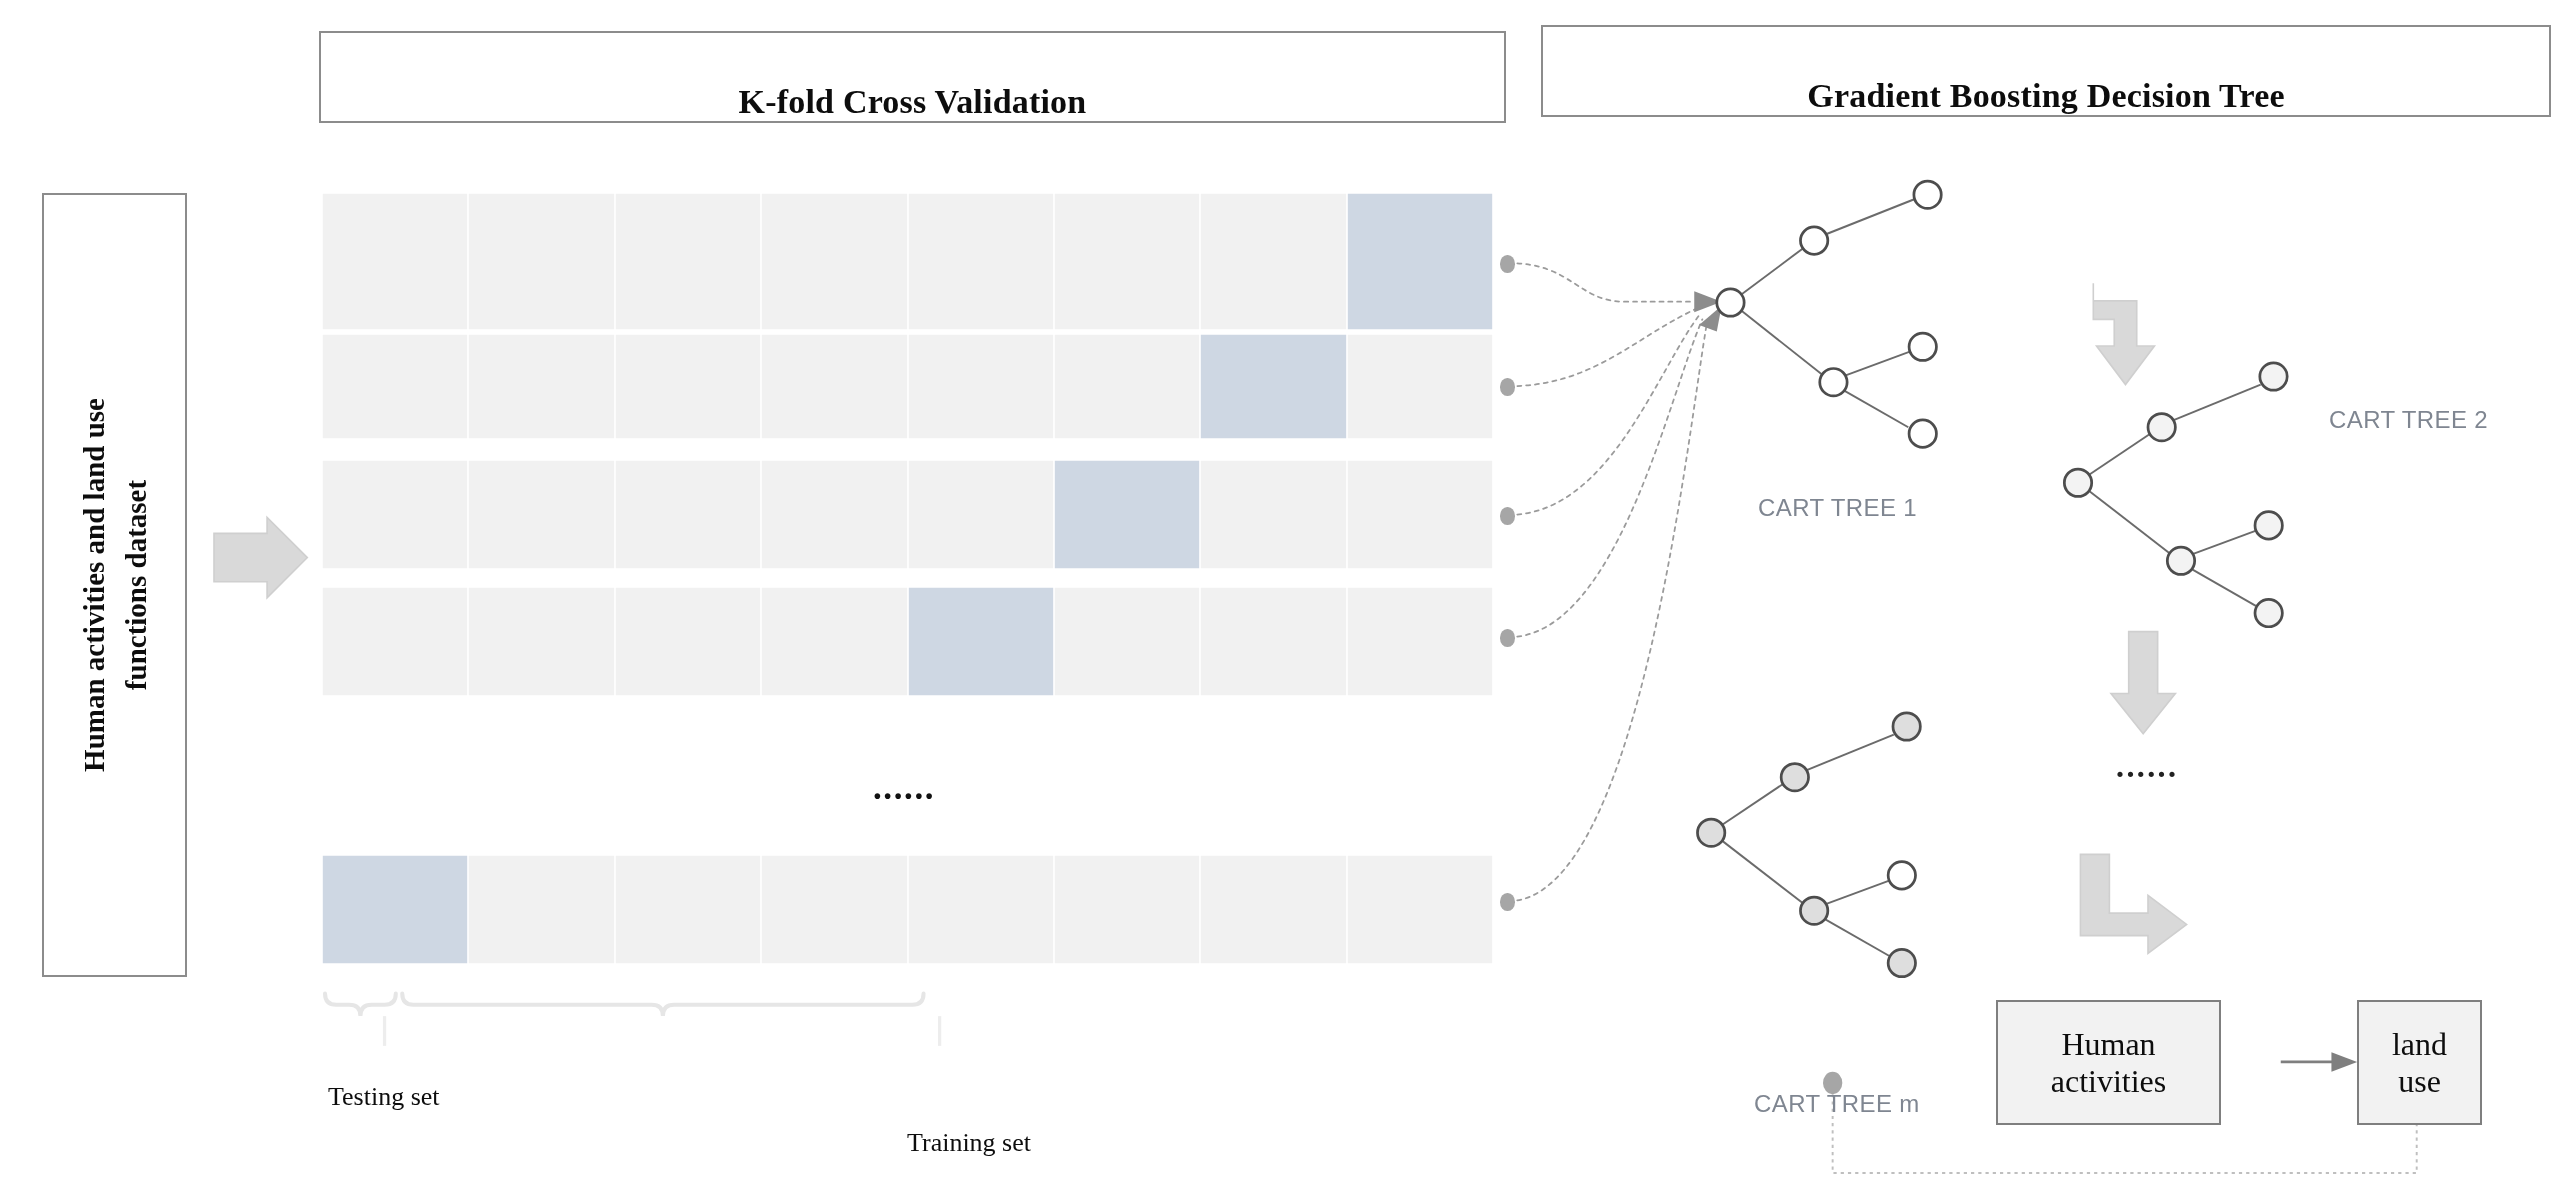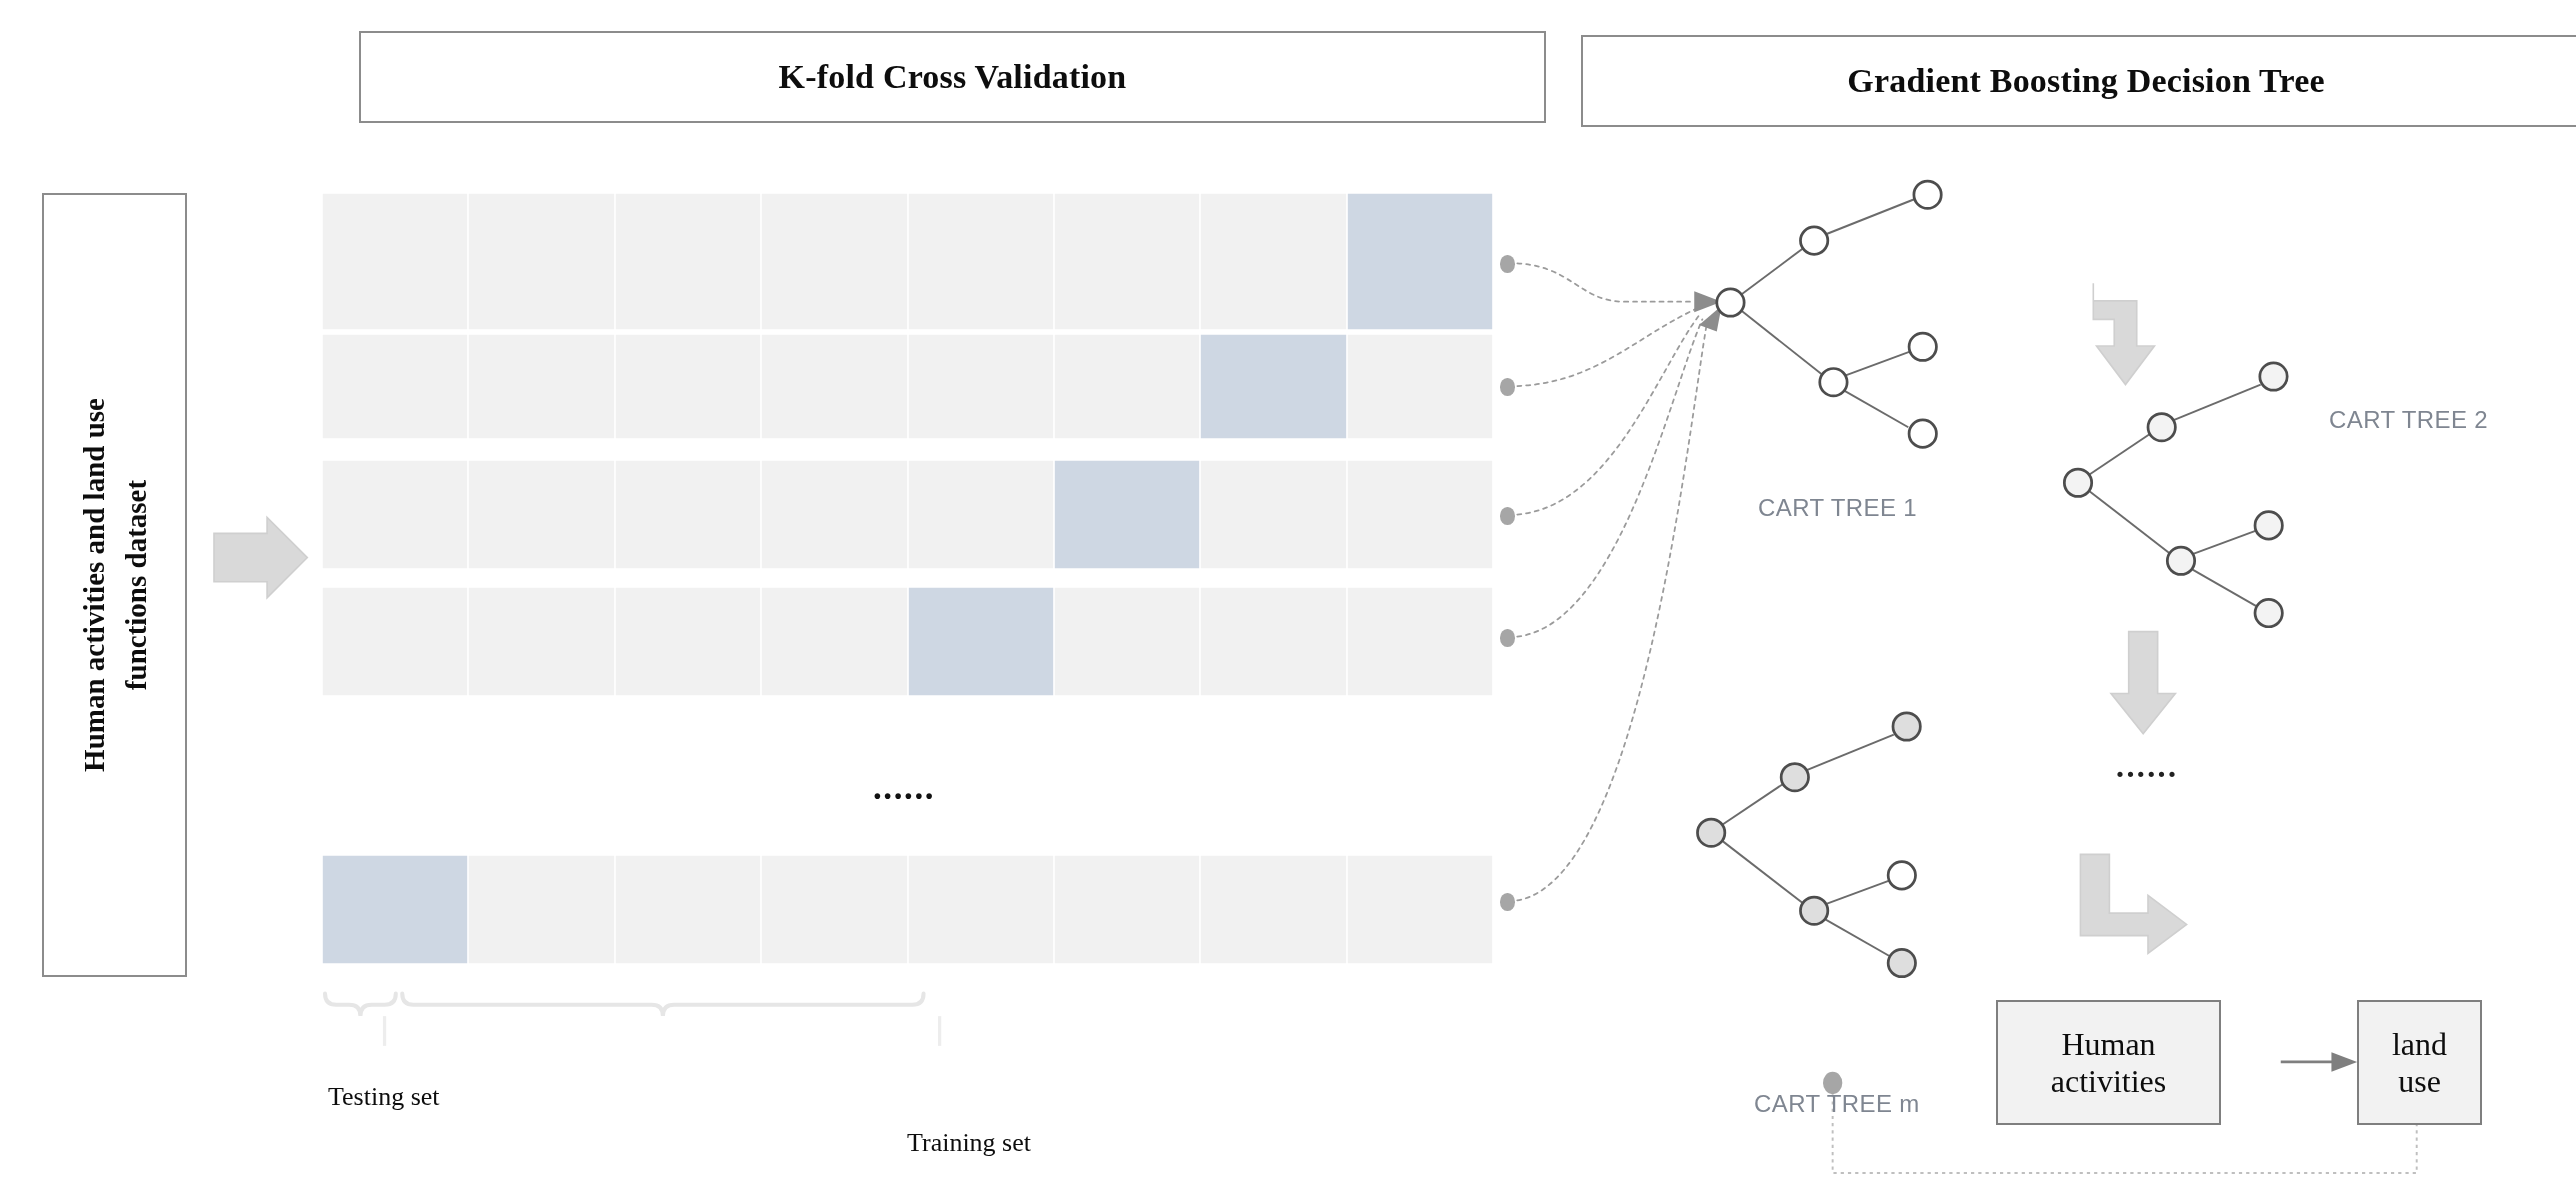--- a/index.html
+++ b/index.html
@@ -2,21 +2,21 @@
 <html style="font-size:13px"><head>
 <meta charset="utf-8">
 <style>
   html,body{margin:0;padding:0;background:#ffffff;}
   body{width:2576px;height:1202px;position:relative;overflow:hidden;
        font-family:"Liberation Serif", serif;}
   .stage{position:absolute;left:0;top:0;width:2576px;height:1202px;}
 
   
   .hdr-box{position:absolute;border:2.4px solid #8c8c8c;background:#ffffff;
-           display:flex;align-items:center;justify-content:center;margin-left:40px;}
+           display:flex;align-items:flex-end;justify-content:center;}
   .hdr-box .t{font-family:"Liberation Serif",serif;font-weight:bold;
               color:#0d0d0d;letter-spacing:0.2px;}
 
   .vbox{position:absolute;border:2.4px solid #8c8c8c;background:#ffffff;}
   .vbox .vt{position:absolute;left:50%;top:50%;
             transform:translate(-50%,-50%) rotate(-90deg);
             transform-origin:center center;white-space:nowrap;
             font-family:"Liberation Serif",serif;font-weight:bold;
             font-size:29px;line-height:42px;color:#0d0d0d;text-align:center;}
 
@@ -51,21 +51,21 @@
 </style>
 </head>
 <body>
 
 <div class="stage">
 
   <div class="hdr-box" style="left:319px;top:31px;width:1183px;height:88px;">
     <span class="t" style="font-size:34px;">K-fold Cross Validation</span>
   </div>
 
-  <div class="hdr-box" style="left:1541px;top:35px;width:1006px;height:88px;">
+  <div class="hdr-box" style="left:1541px;top:25px;width:1006px;height:88px;">
     <span class="t" style="font-size:34px;">Gradient Boosting Decision Tree</span>
   </div>
 
   <div class="vbox" style="left:42px;top:193px;width:141px;height:780px;">
     <div class="vt">
       <span>Human activities and land use</span><br>
       <span>functions dataset</span>
     </div>
   </div>
 

